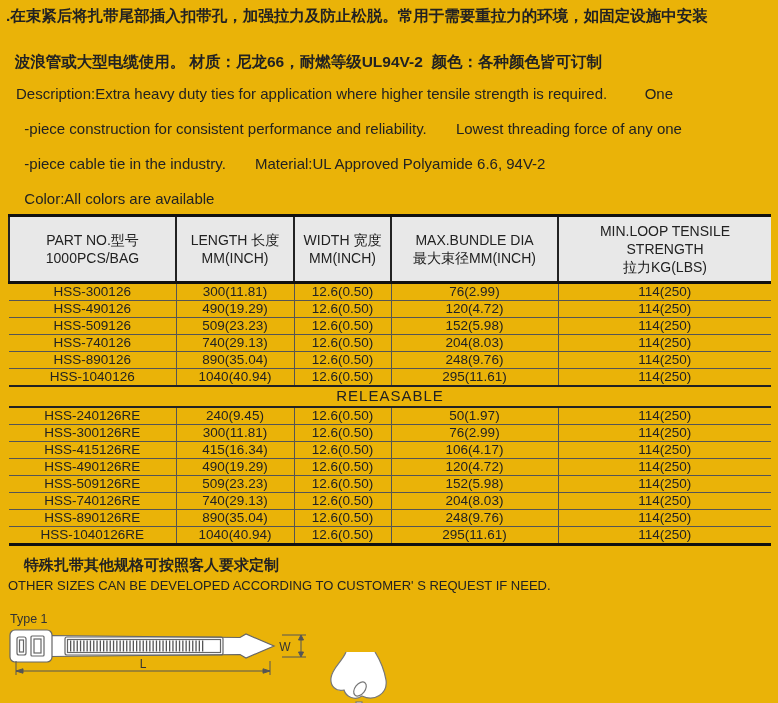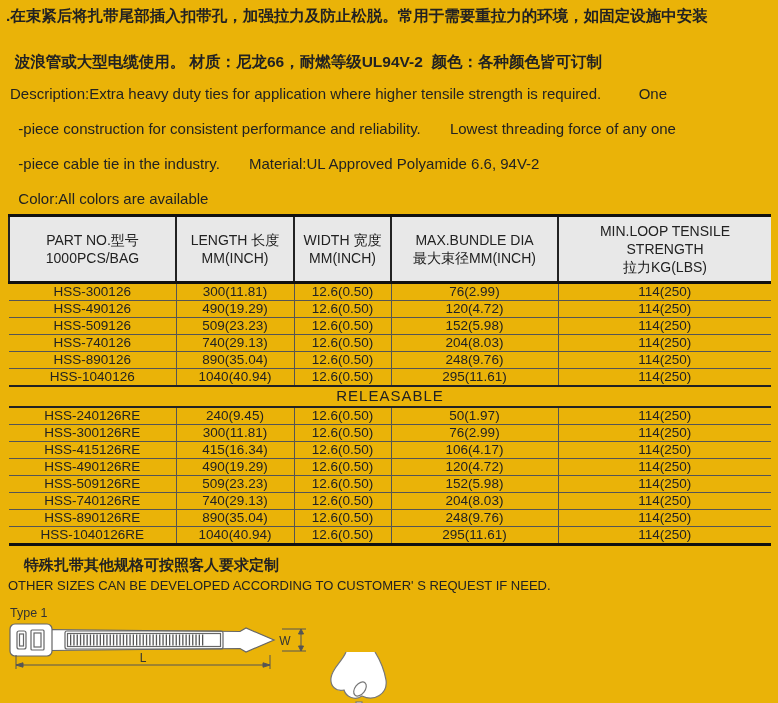--- a/index.html
+++ b/index.html
@@ -1,40 +1,40 @@
 <!DOCTYPE html>
 <html><head>
 <meta charset="utf-8">
 <style>
   * { margin:0; padding:0; box-sizing:border-box; }
   html,body { width:778px; background:#ffffff; font-family:"Liberation Sans","DejaVu Sans",sans-serif; color:#1a1a1a; }
   .page { position:relative; width:778px; height:703px; overflow:hidden; background:#eab308; }
 
   .intro-cn { margin:4px 0 0 6px; font-size:15.5px; font-weight:700; line-height:23px; white-space:pre-wrap; color:#222; }
-  .desc { margin:12px 0 0 10px; font-size:15px; line-height:17.5px; white-space:pre-wrap; color:#222; }
+  .desc { margin:12px 0 0 16px; font-size:15px; line-height:17.5px; white-space:pre-wrap; color:#222; }
 
   table.spec { border-collapse:collapse; table-layout:fixed; width:762px; margin:6px 0 0 8px; }
   .spec col.c1{width:167px}.spec col.c2{width:118px}.spec col.c3{width:97px}.spec col.c4{width:167px}.spec col.c5{width:213px}
   .spec thead th { background:#e8e8e8; border:2px solid #222; border-top:3px solid #111; border-bottom:3px solid #111;
                    font-weight:400; font-size:14px; line-height:18px; padding:5px 2px; text-align:center; color:#222; }
   .spec thead th:last-child { border-right:none; }
   .spec tbody td { border-bottom:1px solid #555; border-left:1.5px solid #555; border-right:1.5px solid #555;
                    text-align:center; font-size:13.5px; height:17px; line-height:16px; padding:0 2px; color:#222; }
   .spec tbody td:first-child { border-left:none; }
   .spec tbody td:last-child { border-right:none; }
   .spec tbody.sec td { border-left:none; border-right:none; border-top:2px solid #222; border-bottom:2px solid #222;
                        font-size:15px; height:21px; letter-spacing:1px; }
   .spec tbody.releasable tr:last-child td { border-bottom:3px solid #111; }
 
   .footer-cn { margin:10px 0 0 24px; font-size:15px; font-weight:700; color:#222; }
   .footer-en { margin:3px 16px 0 8px; font-size:13px; color:#222; }
 
   .diagrams { position:relative; height:148px; margin-top:5px; }
   .type-block { position:absolute; left:8px; }
-  .type1-block { top:8px; }
+  .type1-block { top:14px; }
   .type-label { font-size:12.5px; color:#333; margin:0 0 1px 2px; }
   svg { display:block; }
   .hand-illustration { position:absolute; left:300px; top:54px; }
 </style>
 </head>
 <body>
 
 <div class="page">
 
   <div class="intro-cn"><span>.在束紧后将扎带尾部插入扣带孔，加强拉力及防止松脱。常用于需要重拉力的环境，如固定设施中安装</span><br>

